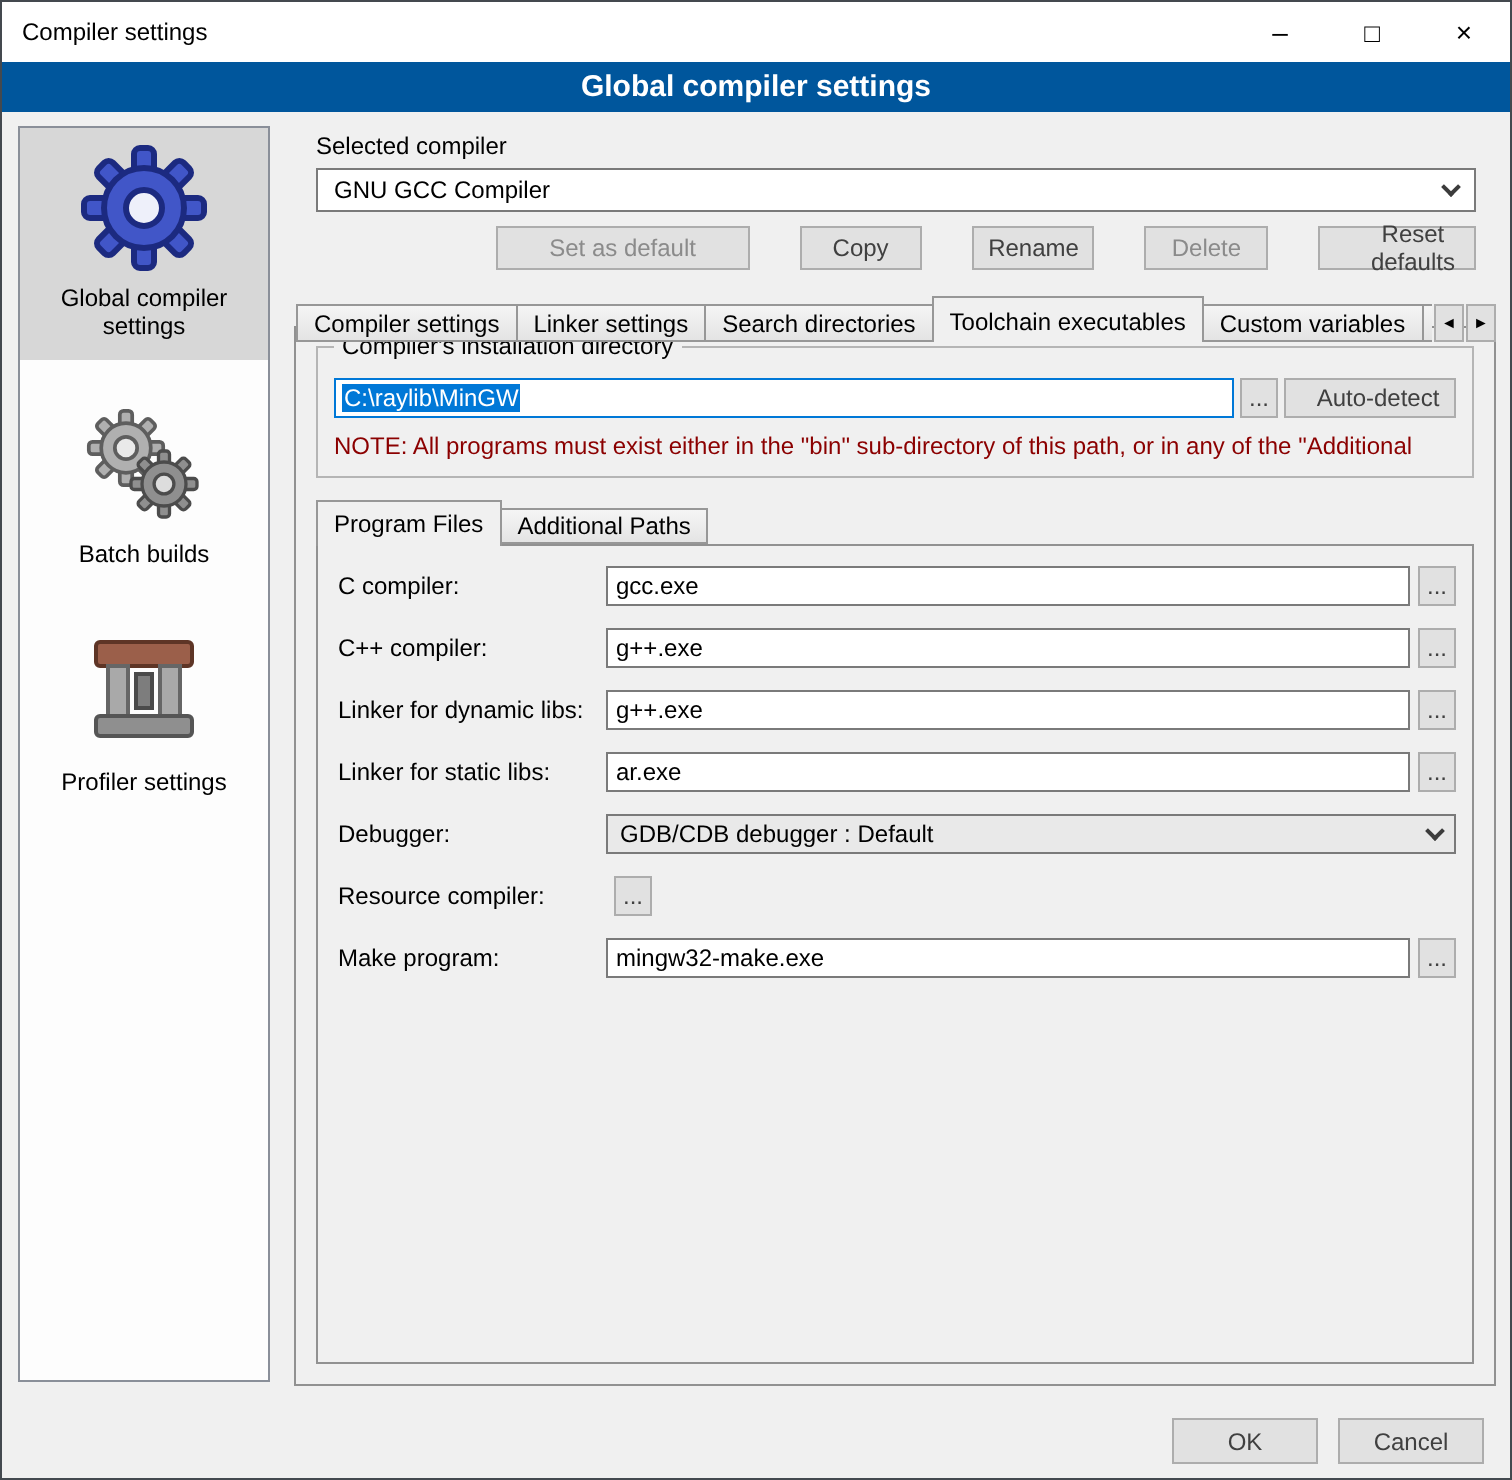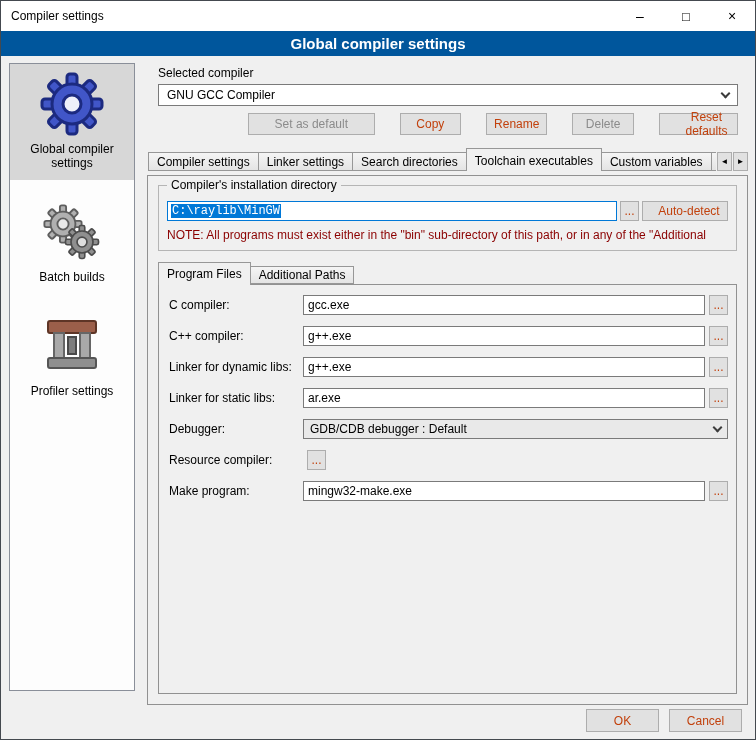--- a/index.html
+++ b/index.html
@@ -26,38 +26,38 @@
   .side-item.selected { background:#d7d7d7; }
   .side-icon { width:64px; height:64px; }
   .side-label { margin-top:6px; text-align:center; line-height:14px; }
   
   .main { position:absolute; left:145px; top:62px; width:603px; height:638px; }
   .sel-label { position:absolute; left:12px; top:3px; }
   .combo { position:absolute; display:flex; align-items:center; padding:0 8px; background:#fff; border:1px solid #7a7a7a;gap:23px; }
   .combo-main { left:12px; top:21px; width:580px; height:22px; }
   .chev { width:7px; height:7px; border-right:2px solid #3c3c3c; border-bottom:2px solid #3c3c3c; transform:rotate(45deg); margin-left:auto; margin-top:-4px; flex:none; }
   .btnrow { position:absolute; left:12px; top:50px; width:580px; height:22px; display:flex; gap:25px; }
-  .btn { background:#e1e1e1; border:1px solid #adadad; height:22px; display:flex; align-items:center; justify-content:center; font-size:12px; padding:0 4px; cursor:default; font-family:inherit; color:#c2410c; }
+  .btn { background:#e1e1e1; border:1px solid #adadad; height:22px; display:flex; align-items:center; justify-content:center; font-size:12px; padding:0 4px; cursor:default; font-family:inherit; color:#404040; }
   .btn.disabled { color:#8b8b8b; }
   .w155 { width:155px; margin-left:90px; }
   .w74 { width:74px; }
   .reset { width:92px; margin-left:auto;padding-left:20px; }
   
   .tabs { position:absolute; left:2px; top:85px; right:33px; height:23px; display:flex; align-items:flex-end; overflow:hidden; z-index:2; }
   .tab { height:19px; padding:0 8px; display:flex; align-items:center; white-space:nowrap; flex:none;
     background:linear-gradient(#f5f5f5,#e4e4e4); border:1px solid #979797; margin-right:-1px; }
   .tab.active { height:24px; background:#f0f0f0; border-bottom:none; margin-bottom:-1px; position:relative; z-index:3; }
   .tab-arrows { position:absolute; top:89px; right:1px; display:flex; gap:1px; z-index:3; }
   .arrow-btn { width:15px; height:19px; background:#e1e1e1; border:1px solid #adadad; display:flex; align-items:center; justify-content:center; font-size:8px; padding:0; }
-  .tabpanel { position:absolute; left:1px; top:112px; width:601px; height:530px; border:1px solid #919191; background:#f0f0f0; }
+  .tabpanel { position:absolute; left:1px; top:100px; width:601px; height:530px; border:1px solid #919191; background:#f0f0f0; }
   
   .groupbox { position:absolute; left:10px; top:9px; right:10px; height:66px; border:1px solid #b5b5b5; }
   .group-title { position:absolute; top:-8px; left:8px; background:#f0f0f0; padding:0 4px; }
   .dir-row { position:absolute; left:8px; right:8px; top:15px; display:flex; gap:3px; }
-  .dir-input { flex:1; height:20px; background:#fff; border:1px solid #0078d7; display:flex; align-items:center; padding:0 3px; overflow:hidden;font-family:Liberation Mono, monospace; }
+  .dir-input { flex:1; height:20px; background:#fff; border:1px solid #0078d7; display:flex; align-items:center; padding:0 3px; overflow:hidden; }
   .sel-text { background:#0078d7; color:#fff; padding:0 1px; white-space:nowrap; }
   .dots { width:19px; height:20px; }
   .autodetect { width:86px; height:20px;padding-left:12px; }
   .note { position:absolute; left:8px; top:42px; right:1px; color:#8b0000; white-space:nowrap; overflow:hidden; }
   
   .tabs2 { position:absolute; left:10px; top:86px; height:22px; display:flex; align-items:flex-end; z-index:2; }
   .tabs2 .tab { height:18px; }
   .tabs2 .tab.active { height:23px; }
   .innerpanel { position:absolute; left:10px; top:108px; right:10px; bottom:10px; border:1px solid #919191; background:#f0f0f0; }
   .frow { position:absolute; left:10px; right:6px; height:20px; display:flex; align-items:center; }

